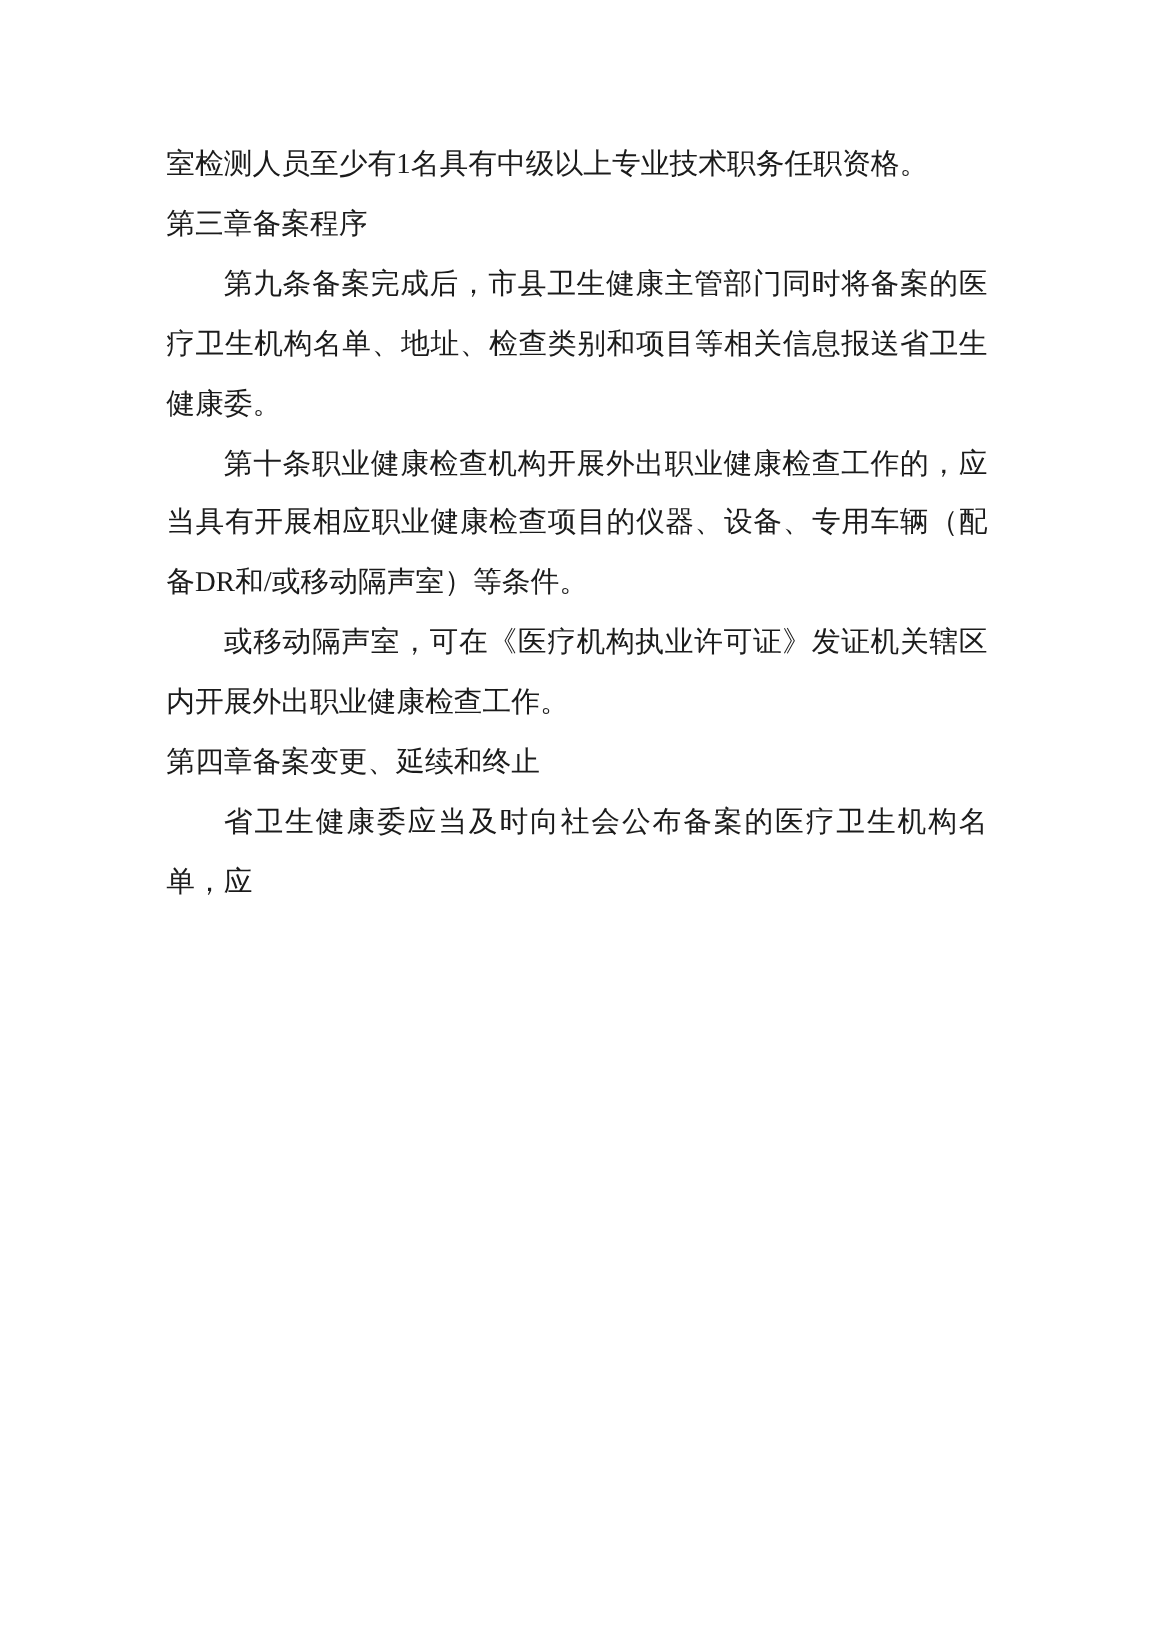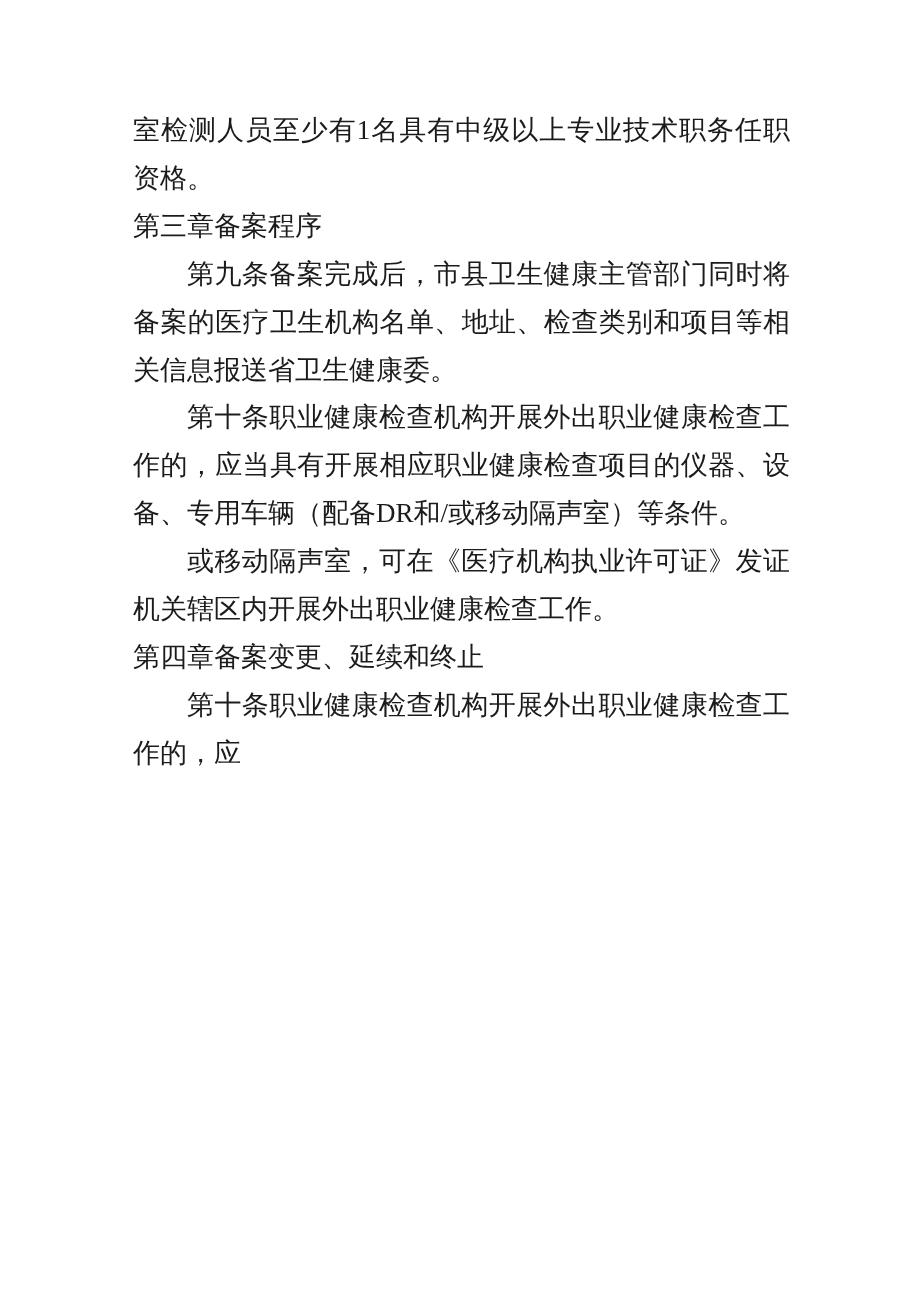--- a/index.html
+++ b/index.html
@@ -14,21 +14,21 @@
     background: #ffffff;
     overflow: hidden;
   }
   .doc {
     position: absolute;
     left: 133px;
     top: 107px;
     width: 657px;
     color: #1b1b1b;
     font-family: "Liberation Serif", "DejaVu Serif", serif;
-    font-size: 27px;
+    font-size: 23px;
     line-height: 47.9px;
     text-align: justify;
   }
   .doc p {
     margin: 0;
     padding: 0;
   }
   .para {
     text-indent: 2em;
   }
@@ -44,15 +44,15 @@
 <body>
 
 <div class="page">
   <div class="doc">
     <p class="cont">室检测人员至少有1名具有中级以上专业技术职务任职资格。</p>
     <p class="heading">第三章备案程序</p>
     <p class="para">第九条备案完成后，市县卫生健康主管部门同时将备案的医疗卫生机构名单、地址、检查类别和项目等相关信息报送省卫生健康委。</p>
     <p class="para">第十条职业健康检查机构开展外出职业健康检查工作的，应当具有开展相应职业健康检查项目的仪器、设备、专用车辆（配备DR和/或移动隔声室）等条件。</p>
     <p class="para">或移动隔声室，可在《医疗机构执业许可证》发证机关辖区内开展外出职业健康检查工作。</p>
     <p class="heading">第四章备案变更、延续和终止</p>
-    <p class="para">第十条职业健康检查机构开展外出职业健康检查工作的，应</p>
+    <p class="para">省卫生健康委应当及时向社会公布备案的医疗卫生机构名单，应</p>
   </div>
 </div>
 
 </body></html>

